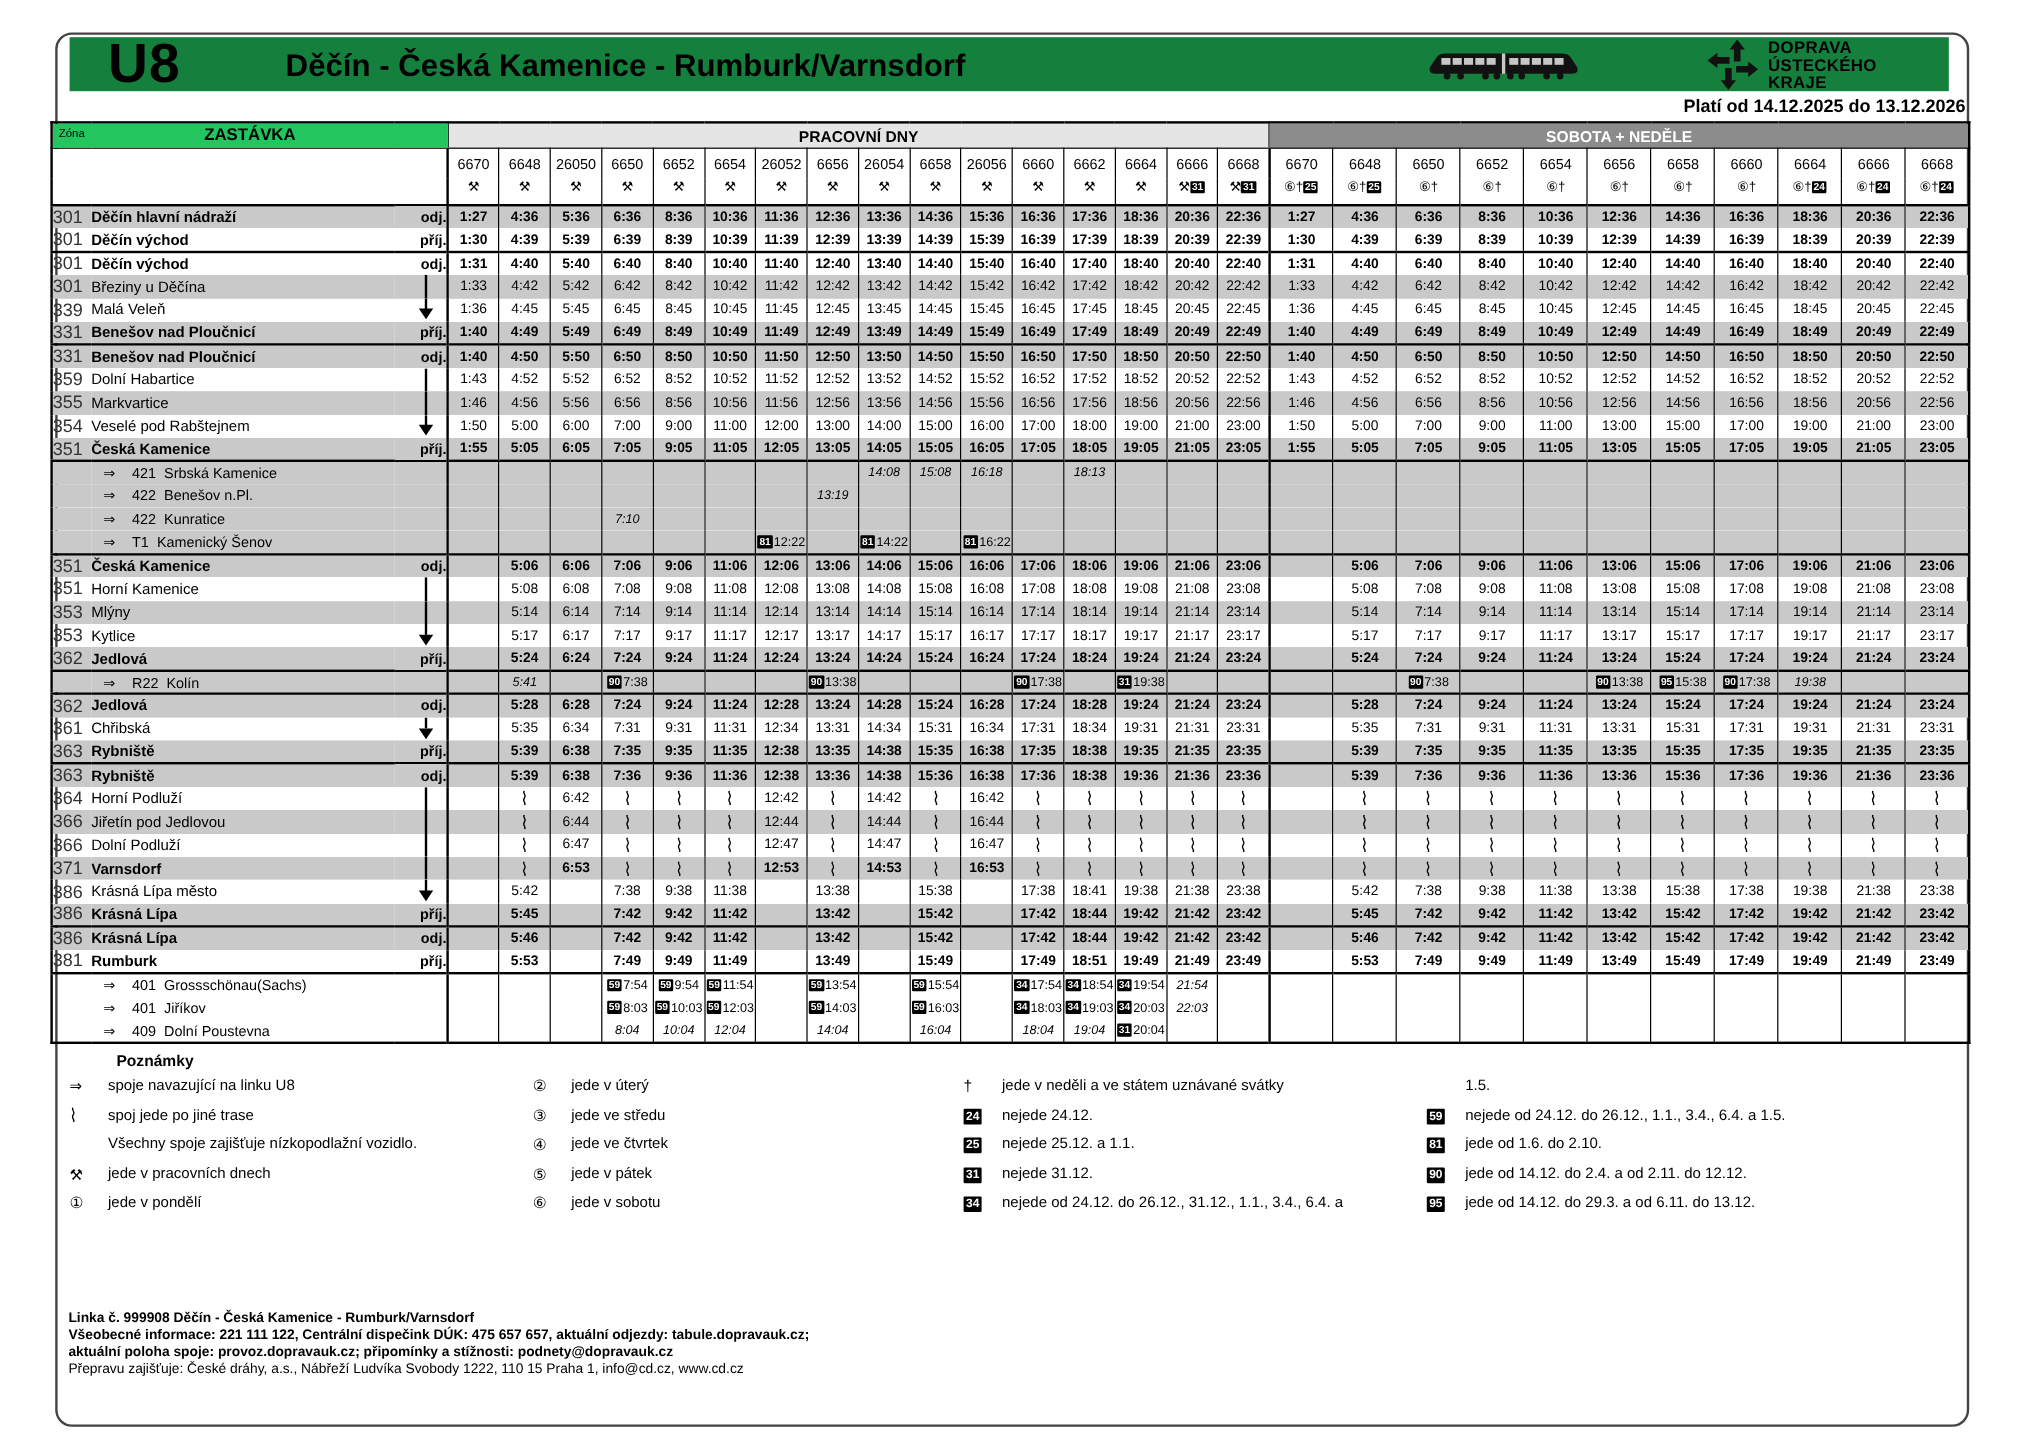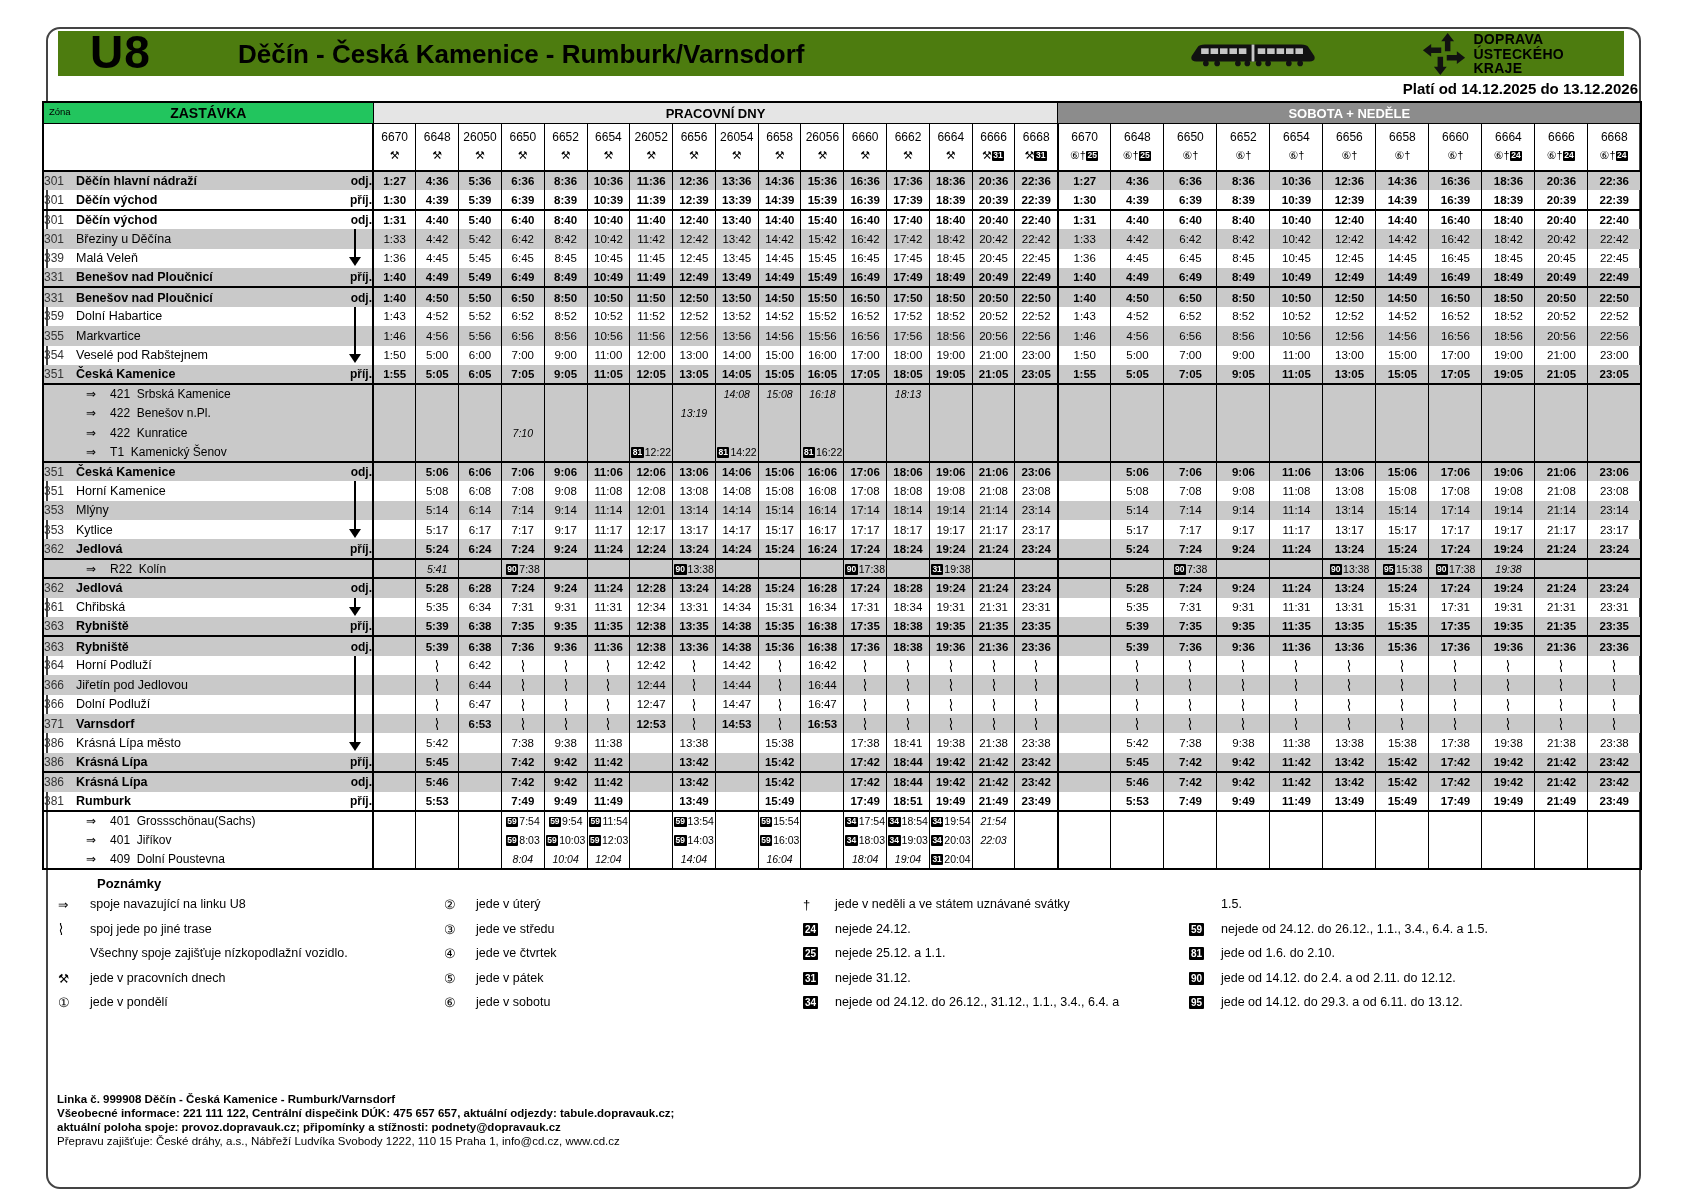--- a/index.html
+++ b/index.html
@@ -1,18 +1,18 @@
 <!DOCTYPE html>
 <html><head>
 <meta charset="utf-8">
 <style>
   html,body{margin:0;padding:0;background:#fff;}
   body{width:1683px;height:1193px;position:relative;font-family:"Liberation Sans",sans-serif;color:#000;overflow:hidden;}
   .frame{position:absolute;left:46px;top:27px;width:1591px;height:1158px;border:2px solid #444;border-radius:14px;}
-  .topbar{position:absolute;left:58px;top:31px;width:1566px;height:45px;background:#4d7c0f;}
+  .topbar{position:absolute;left:58px;top:31px;width:1566px;height:45px;background:#15803d;}
   .lineno{position:absolute;left:32px;top:-6px;font-size:46px;font-weight:bold;letter-spacing:1px;}
   .title{position:absolute;left:180px;top:8px;font-size:26px;font-weight:bold;}
   .train{position:absolute;right:305px;top:8px;}
   .brand{position:absolute;right:60px;top:1px;display:flex;align-items:center;gap:7px;}
   .brand-text div{font-size:14px;font-weight:bold;line-height:14.5px;letter-spacing:.3px;}
   .validity{position:absolute;right:45px;top:80px;font-size:15px;font-weight:bold;}
 
   #tt{position:absolute;left:42px;top:101px;width:1598px;border-collapse:collapse;table-layout:fixed;border:2px solid #000;}
   #tt th,#tt td{padding:0;overflow:hidden;white-space:pre;}
   th.zast{background:#22c55e;border:1px solid #000;position:relative;height:20px;}
@@ -20,21 +20,21 @@
   .zz{font-size:14px;font-weight:bold;}
   th.hwd{background:#e5e5e5;border:1px solid #000;font-size:13px;font-weight:bold;}
   th.hwe{background:#8c8c8c;color:#fff;border:1px solid #000;font-size:13px;font-weight:bold;}
   th.blankcell{background:#fff;border-right:2px solid #000;border-bottom:2px solid #000;}
   th.num{font-size:12px;font-weight:normal;border-left:1px solid #000;height:25px;vertical-align:middle;}
   th.sym{font-size:10px;font-weight:normal;border-left:1px solid #000;height:21px;vertical-align:top;border-bottom:2px solid #000;}
   th.ws,td.ws{border-left:2px solid #000 !important;}
   .sy{font-size:11px;}
   .bx{display:inline-block;background:#000;color:#fff;font-weight:bold;font-size:8.5px;padding:0.5px 1.5px;line-height:9.5px;border-radius:1px;vertical-align:1px;margin:0 1px 0 0;}
   #tt tbody tr{height:19.4px;}
-  td.z{font-size:12px;color:#333;text-align:left;padding-left:4px;}
+  td.z{font-size:15px;color:#333;text-align:left;padding-left:4px;}
   td.n{font-size:12.5px;text-align:left;}
   td.d{font-size:12px;text-align:right;padding-right:5px;border-right:2px solid #000;position:relative;}
   td.t{font-size:11.5px;text-align:center;border-left:1px solid #000;}
   tr.g td{background:#c9c9c9;}
   tr.b td.n,tr.b td.d,tr.b td.t{font-weight:bold;}
   tr.k td{border-top:2px solid #000;}
   tr.c td.n{font-size:12px;}
   tr.c td.t{font-size:10.5px;}
   .cl{padding-left:10px;}
   .wv{height:12px;width:6px;display:inline-block;vertical-align:middle;}
@@ -756,21 +756,21 @@
       <tr class="g">
         <td class="z">353</td>
         <td class="n">Mlýny</td>
         <td class="d"><div class="al m"></div></td>
         <td class="t"></td>
         <td class="t">5:14</td>
         <td class="t">6:14</td>
         <td class="t">7:14</td>
         <td class="t">9:14</td>
         <td class="t">11:14</td>
-        <td class="t">12:01</td>
+        <td class="t">12:14</td>
         <td class="t">13:14</td>
         <td class="t">14:14</td>
         <td class="t">15:14</td>
         <td class="t">16:14</td>
         <td class="t">17:14</td>
         <td class="t">18:14</td>
         <td class="t">19:14</td>
         <td class="t">21:14</td>
         <td class="t">23:14</td>
         <td class="t ws"></td>

